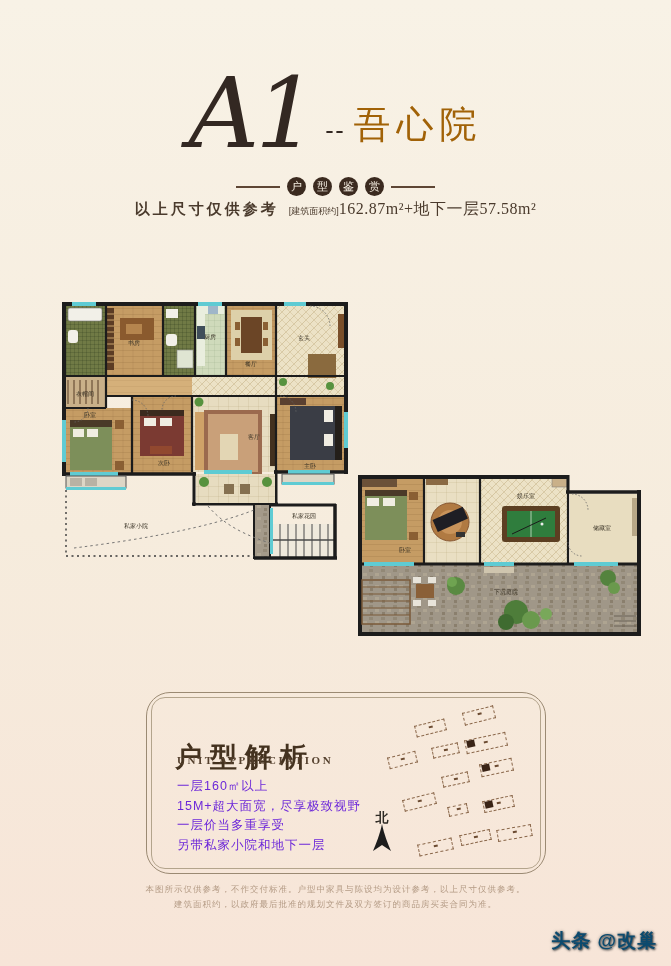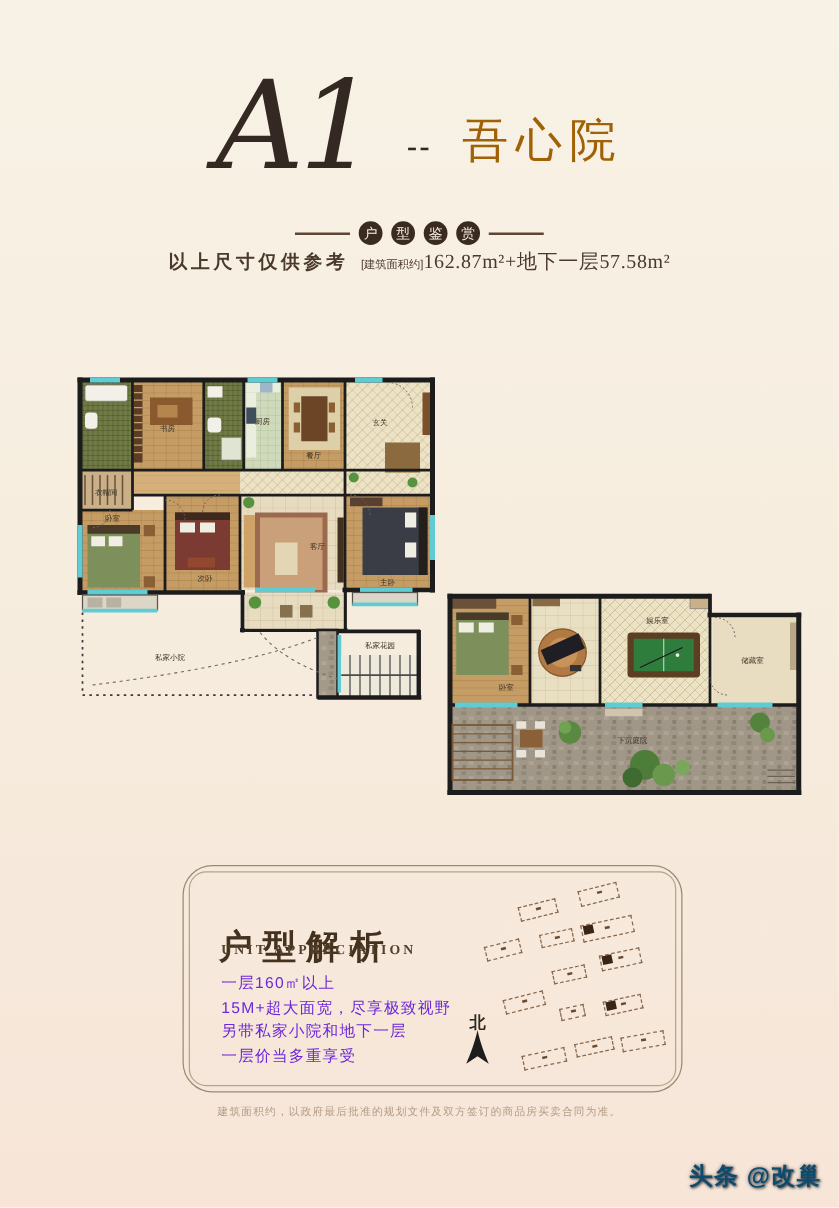--- a/index.html
+++ b/index.html
@@ -2,21 +2,21 @@
 <html><head>
 <meta charset="utf-8">
 <style>
   html,body{margin:0;padding:0;}
   body{width:671px;height:966px;overflow:hidden;position:relative;
        font-family:"Liberation Sans","DejaVu Sans",sans-serif;
        background:linear-gradient(180deg,#f8f2e6 0%,#f6ecdd 55%,#f7e5d8 100%);}
   .abs{position:absolute;}
 
   
-  .title-row{left:0;right:0;top:56px;display:flex;justify-content:center;align-items:flex-end;gap:22px;}
+  .title-row{left:0;right:0;top:68px;display:flex;justify-content:center;align-items:flex-end;gap:6px;}
   .unit-code{font-family:"DejaVu Serif","Liberation Serif",serif;font-style:italic;
              font-size:98px;line-height:.92;color:#332822;letter-spacing:-4px;}
   .unit-dashes{font-family:"Liberation Serif",serif;font-size:24px;font-weight:bold;color:#332822;margin:0 2px 14px 6px;letter-spacing:2px;}
   .unit-name{font-family:"Liberation Serif","DejaVu Serif",serif;font-size:37px;color:#a16207;letter-spacing:6px;margin-bottom:8px;}
   .badge-row{left:0;right:0;top:177px;display:flex;justify-content:center;align-items:center;gap:7px;}
   .badge-line{width:44px;height:2px;background:#5e4634;}
   .badge-dot{width:19px;height:19px;border-radius:50%;background:#3b2a1f;color:#f6efe2;
              font-family:"Liberation Serif",serif;font-size:11px;display:flex;align-items:center;justify-content:center;}
   .subtitle{left:0;right:0;top:199px;text-align:center;color:#4a3a2c;white-space:nowrap;}
   .subtitle .st-label{font-size:15px;font-weight:bold;letter-spacing:3px;margin-right:10px;}
@@ -363,22 +363,22 @@
     <text x="150" y="122" fill="#3f382c">下沉庭院</text>
   </g>
 </svg>
 
 <section class="abs analysis-box">
   <h2 class="abs analysis-title">户型解析</h2>
   <div class="abs analysis-en">UNIT APPRECIATION</div>
   <ul class="abs analysis-points">
     <li>一层160㎡以上</li>
     <li>15M+超大面宽，尽享极致视野</li>
+    <li>一层价当多重享受</li>
     <li>另带私家小院和地下一层</li>
-    <li>一层价当多重享受</li>
   </ul>
   <div class="abs siteplan-canvas">
       <div class="bld" style="left: 316px; top: 16px; width: 30px; height: 11px; transform: rotate(-14deg);"></div>
       <div class="bld" style="left: 268px; top: 29px; width: 29px; height: 10px; transform: rotate(-14deg);"></div>
       <div class="bld hl" style="left: 318px; top: 43px; width: 40px; height: 12px; transform: rotate(-12deg);"></div>
       <div class="bld" style="left: 285px; top: 52px; width: 25px; height: 9px; transform: rotate(-12deg);"></div>
       <div class="bld" style="left: 241px; top: 61px; width: 27px; height: 10px; transform: rotate(-14deg);"></div>
       <div class="bld hl" style="left: 333px; top: 68px; width: 31px; height: 11px; transform: rotate(-12deg);"></div>
       <div class="bld" style="left: 295px; top: 81px; width: 25px; height: 9px; transform: rotate(-12deg);"></div>
       <div class="bld" style="left: 256px; top: 103px; width: 31px; height: 10px; transform: rotate(-14deg);"></div>
@@ -390,16 +390,17 @@
     </div>
   <div class="abs compass">
     <span class="north-char">北</span>
     <svg width="20" height="28" viewBox="0 0 20 28">
       <path d="M10,0 C12,10 16,20 19,27 L10,21 L1,27 C4,20 8,10 10,0 Z" fill="#1d1d1d"></path>
     </svg>
   </div>
 </section>
 
 <footer class="abs disclaimer">
+  <div>本图所示仅供参考，不作交付标准。户型中家具与陈设均为设计参考，以上尺寸仅供参考。</div>
   <div>建筑面积约，以政府最后批准的规划文件及双方签订的商品房买卖合同为准。</div>
 </footer>
 
 <div class="abs watermark">头条 @改巢</div>
 
 </body></html>

